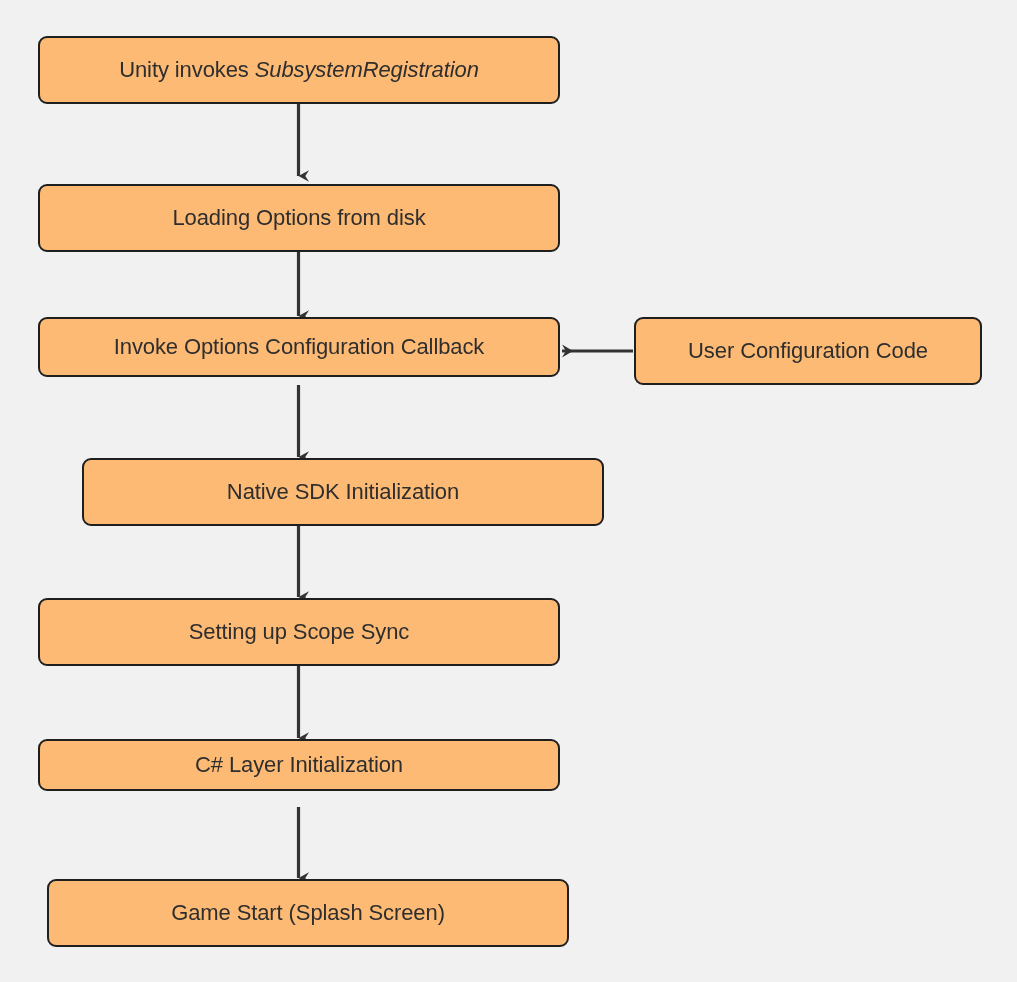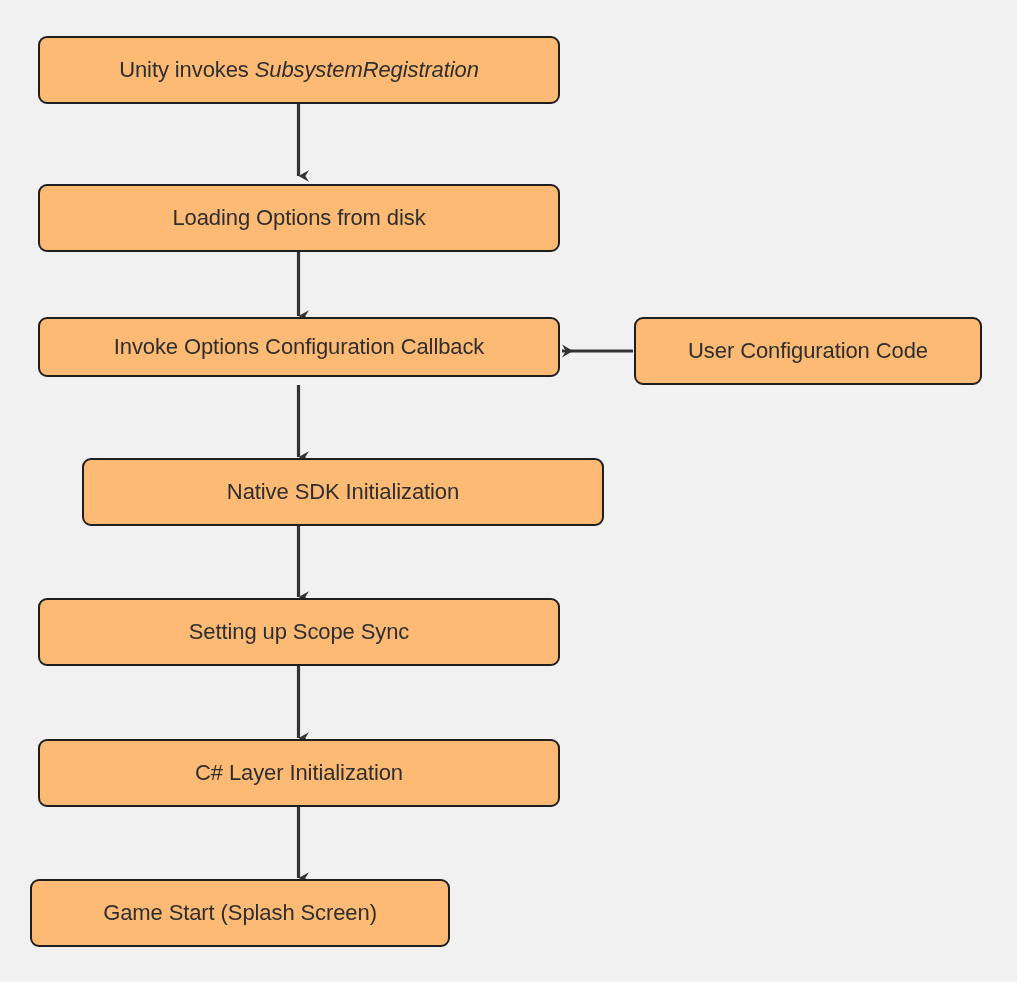--- a/index.html
+++ b/index.html
@@ -103,25 +103,25 @@
   </div>
 
   <div class="node" style="left:38px; top:458px; width:522px; height:68px;margin-left:44px;">
     <span class="node-label">Native SDK Initialization</span>
   </div>
 
   <div class="node" style="left:38px; top:598px; width:522px; height:68px;text-align:center;">
     <span class="node-label">Setting up Scope Sync</span>
   </div>
 
-  <div class="node" style="left:38px; top:739px; width:522px; height:68px;text-align:right;">
+  <div class="node" style="left:38px; top:739px; width:522px; height:52px;text-align:right;">
     <span class="node-label">C# Layer Initialization</span>
   </div>
 
-  <div class="node" style="left:30px; top:879px; width:420px; height:68px;">
+  <div class="node" style="left:47px; top:879px; width:522px; height:68px;">
     <span class="node-label">Game Start (Splash Screen)</span>
   </div>
 
   <div class="node" style="left:634px; top:317px; width:348px; height:68px;">
     <span class="node-label">User Configuration Code</span>
   </div>
 
 </div>
 
 </body></html>

